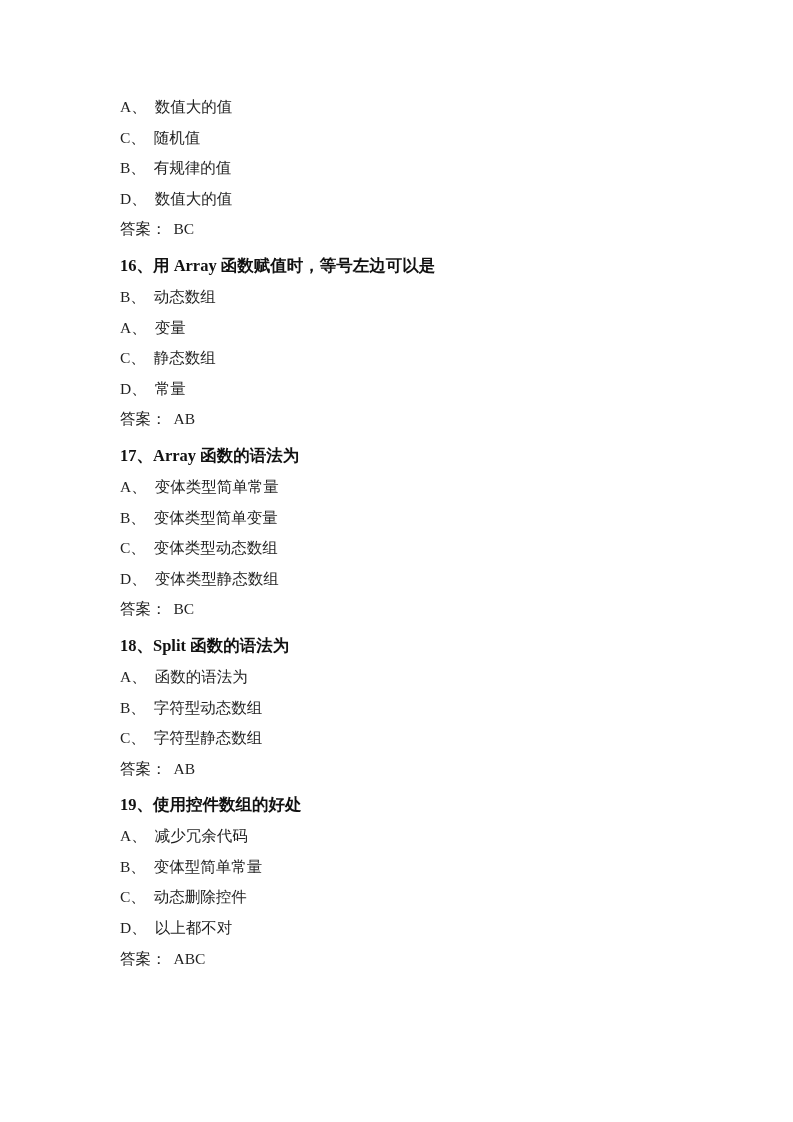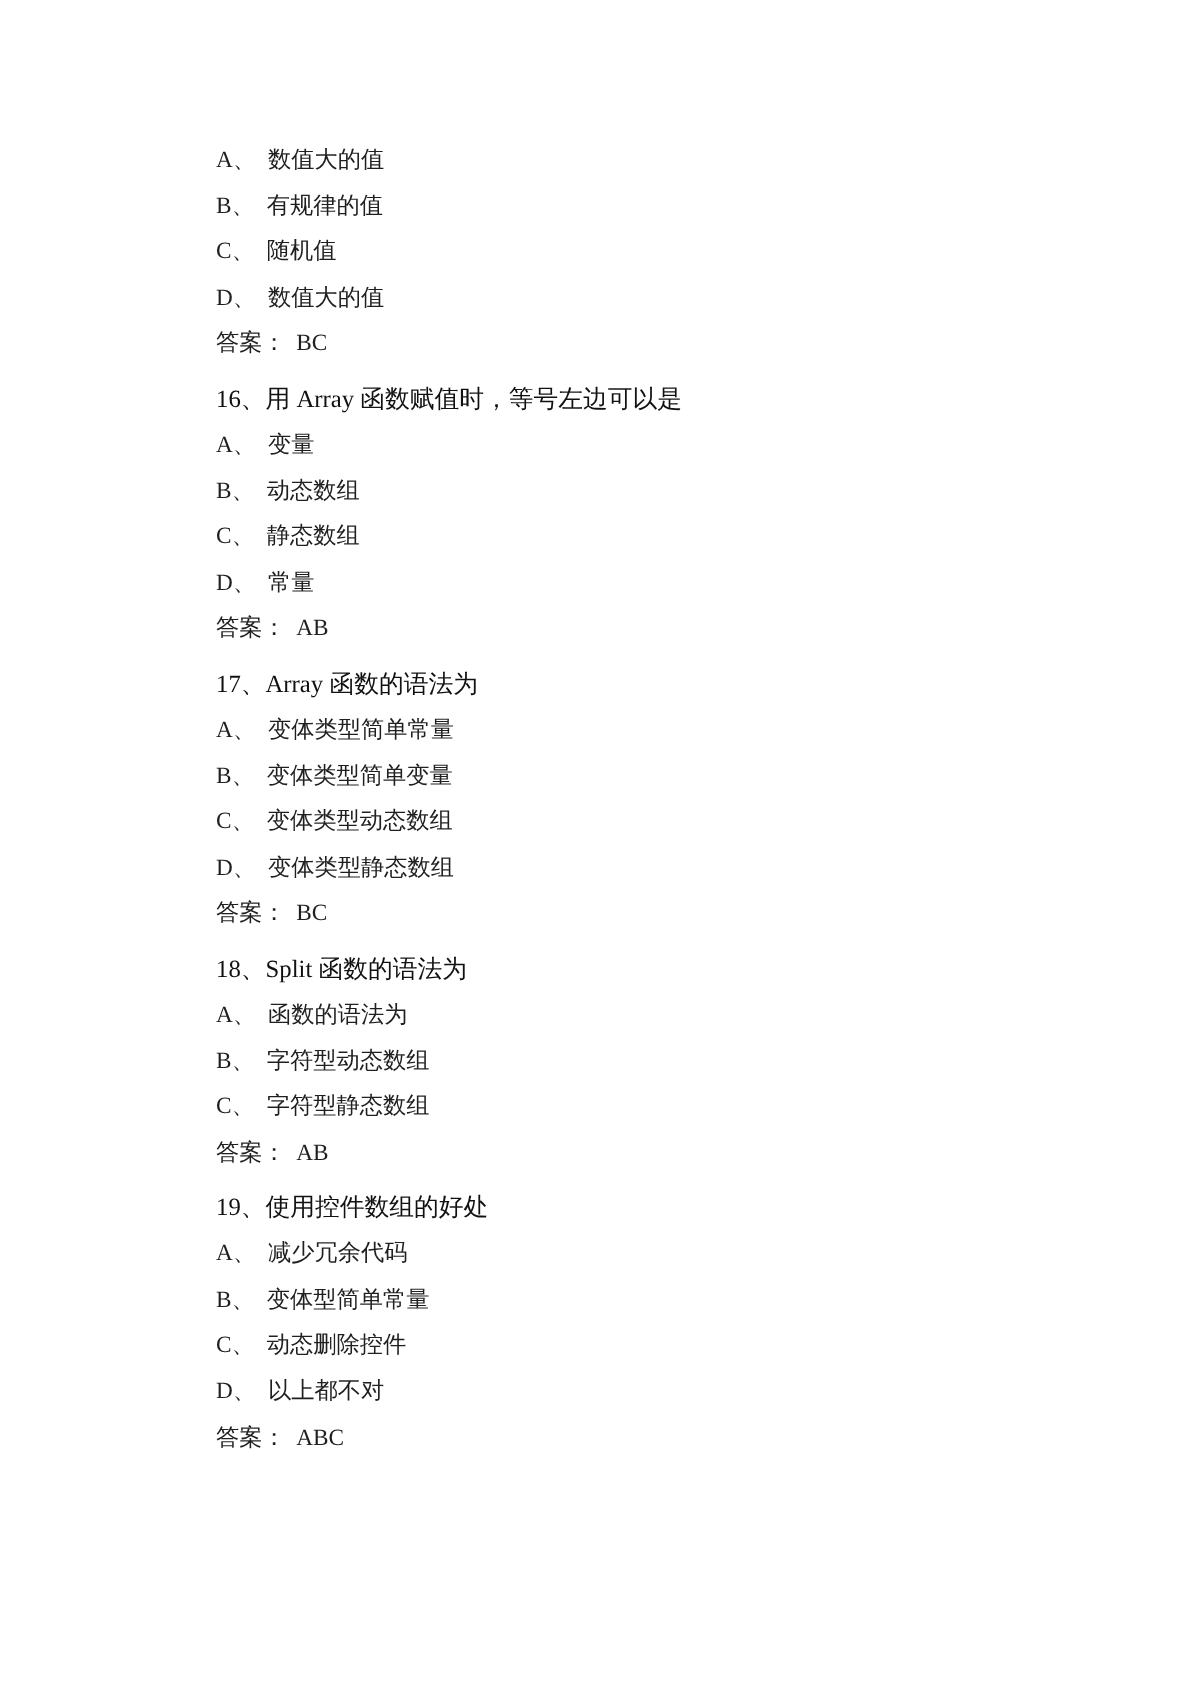--- a/index.html
+++ b/index.html
@@ -8,58 +8,57 @@
     height: 1122px;
     background: #ffffff;
     font-family: "Liberation Serif", "DejaVu Serif", serif;
   }
   .doc-page {
     position: relative;
     width: 793px;
     height: 1122px;
     background: #ffffff;
     overflow: hidden;
-    padding-left: 24px;
   }
   .doc-content {
     padding: 92px 90px 0 120px;
     color: #1f1f1f;
   }
   .line {
     font-size: 15.5px;
     line-height: 30.6px;
     height: 30.6px;
     white-space: nowrap;
     color: #1f1f1f;
   }
   .q-title {
     font-size: 16.5px;
     line-height: 33px;
     height: 33px;
     margin-top: 4px;
-    font-weight: 400;
+    font-weight: 700;
     white-space: nowrap;
     color: #111111;
   }
   .opt-text { margin-left: 8px; }
   .answer-value { margin-left: 7px; margin-top: 11px; }
 </style>
 </head>
 <body>
 
 <div class="doc-page">
   <div class="doc-content" id="questions">
       <div class="line"><span>A、</span><span class="opt-text">数值大的值</span></div>
+      <div class="line"><span>C、</span><span class="opt-text">随机值</span></div>
       <div class="line"><span>B、</span><span class="opt-text">有规律的值</span></div>
-      <div class="line"><span>C、</span><span class="opt-text">随机值</span></div>
       <div class="line"><span>D、</span><span class="opt-text">数值大的值</span></div>
       <div class="line"><span>答案：</span><span class="answer-value">BC</span></div>
       <div class="q-title">16、用 Array 函数赋值时，等号左边可以是</div>
+      <div class="line"><span>B、</span><span class="opt-text">动态数组</span></div>
       <div class="line"><span>A、</span><span class="opt-text">变量</span></div>
-      <div class="line"><span>B、</span><span class="opt-text">动态数组</span></div>
       <div class="line"><span>C、</span><span class="opt-text">静态数组</span></div>
       <div class="line"><span>D、</span><span class="opt-text">常量</span></div>
       <div class="line"><span>答案：</span><span class="answer-value">AB</span></div>
       <div class="q-title">17、Array 函数的语法为</div>
       <div class="line"><span>A、</span><span class="opt-text">变体类型简单常量</span></div>
       <div class="line"><span>B、</span><span class="opt-text">变体类型简单变量</span></div>
       <div class="line"><span>C、</span><span class="opt-text">变体类型动态数组</span></div>
       <div class="line"><span>D、</span><span class="opt-text">变体类型静态数组</span></div>
       <div class="line"><span>答案：</span><span class="answer-value">BC</span></div>
       <div class="q-title">18、Split 函数的语法为</div>

